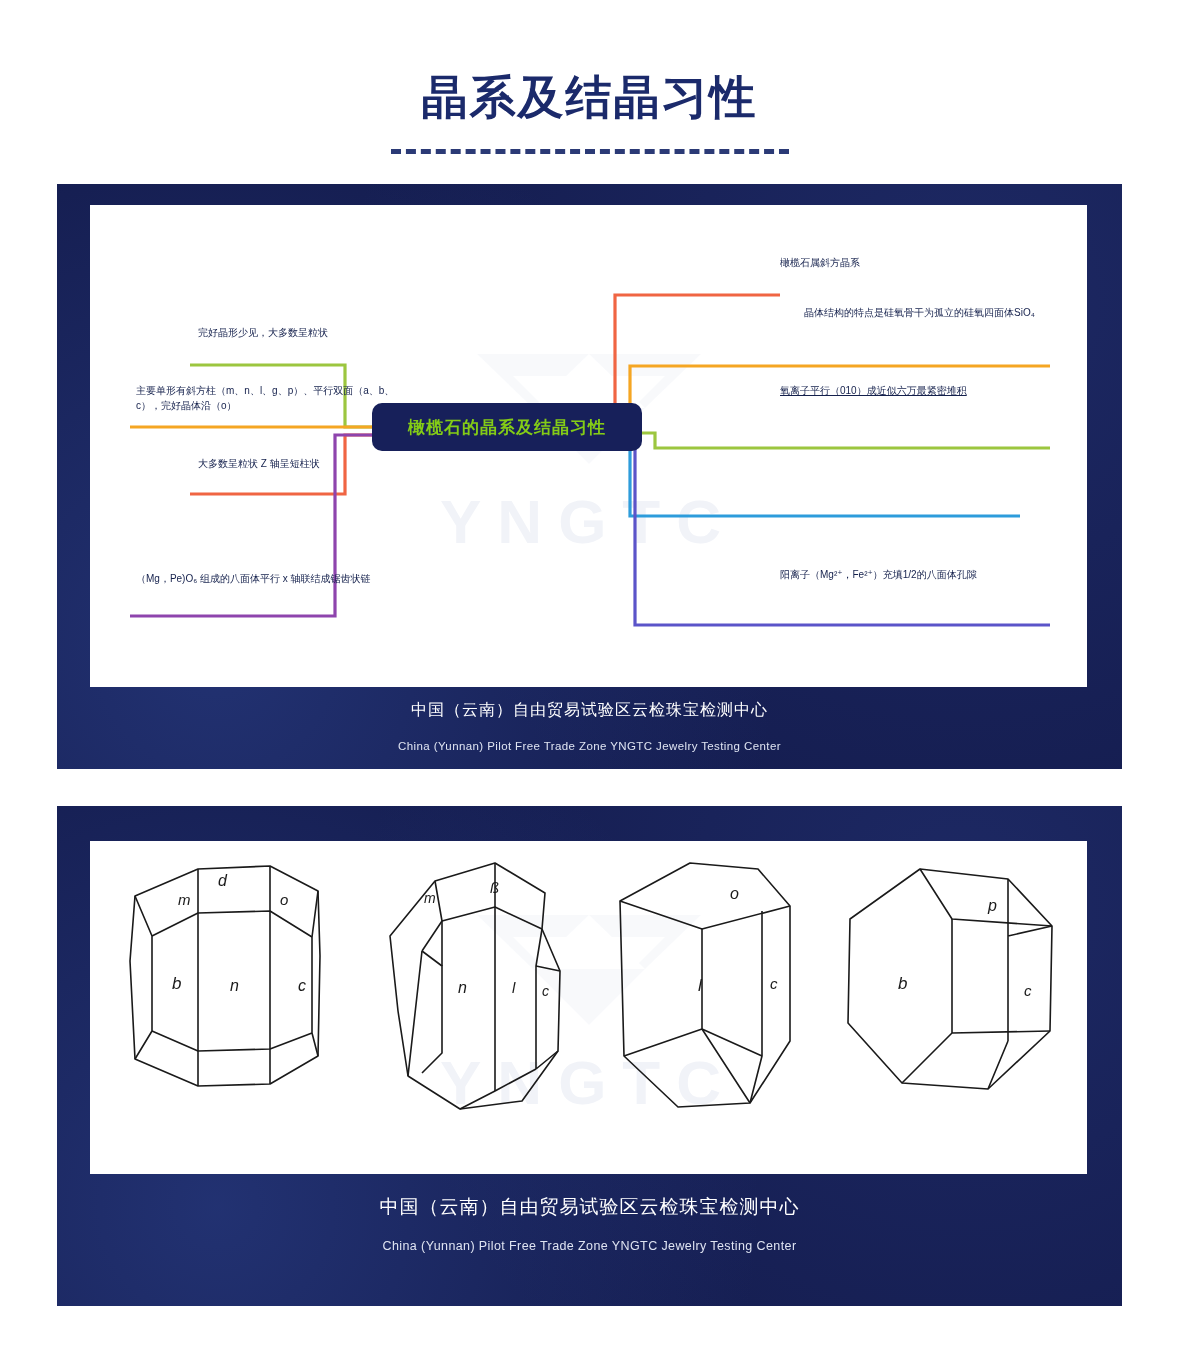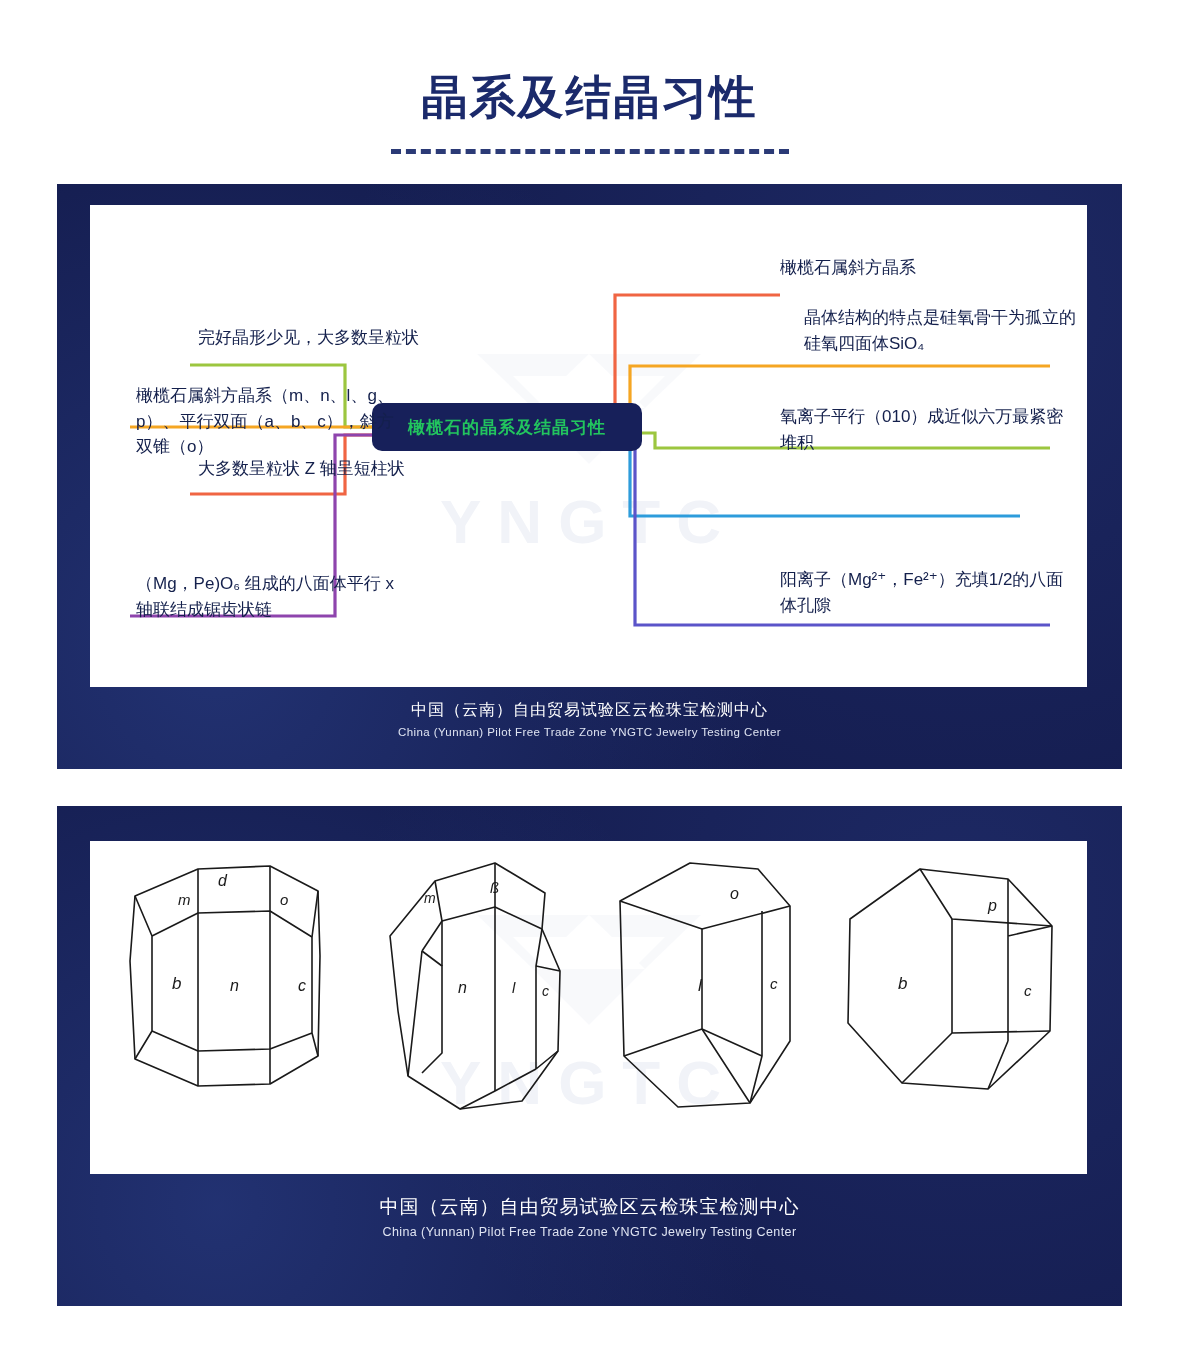--- a/index.html
+++ b/index.html
@@ -60,43 +60,43 @@
   }
 
   
   .mm{position:absolute;left:0;top:0;width:997px;height:482px;}
   .center-node{
     position:absolute;
     left:282px;top:198px;
     width:270px;height:48px;
     background:#17205a;
     border-radius:10px;
-    color:#22c55e;
+    color:#84cc16;
     font-size:17px;font-weight:bold;
     display:flex;align-items:center;justify-content:center;
     letter-spacing:1px;
   }
   .mm-label{
     position:absolute;
-    font-size:17px;
+    font-size:10px;
     color:#14204c;
     line-height:1.5;
     font-weight:500;
   }
 
   
   .card-footer{
     position:absolute;
     left:0;width:100%;
     text-align:center;color:#ffffff;
   }
   #footer1{top:516px;}
   #footer2{top:388px;}
   .footer-cn{font-size:16px;letter-spacing:1px;}
-  .footer-en{font-size:11.5px;letter-spacing:.4px;margin-top:5px;color:#dfe4f2;}
+  .footer-en{font-size:11.5px;letter-spacing:.4px;margin-top:19px;color:#dfe4f2;}
 
   
   .crystals{position:absolute;left:0;top:0;width:997px;height:333px;}
 </style>
 </head>
 <body>
 
 <div class="page-title">晶系及结晶习性</div>
 <div class="title-underline"></div>
 
@@ -124,27 +124,27 @@
       <path d="M552 222 L525 222 L525 90 L690 90" stroke="#f06543" stroke-width="3.2" fill="none"></path>
       <path d="M552 222 L540 222 L540 161 L960 161" stroke="#f5a623" stroke-width="3.2" fill="none"></path>
       <path d="M552 228 L565 228 L565 243 L960 243" stroke="#9cc63f" stroke-width="3.2" fill="none"></path>
       <path d="M552 230 L540 230 L540 311 L930 311" stroke="#2d9cdb" stroke-width="3.2" fill="none"></path>
       <path d="M552 230 L545 230 L545 420 L960 420" stroke="#5b54c9" stroke-width="3.2" fill="none"></path>
     </svg>
 
     <div class="center-node">橄榄石的晶系及结晶习性</div>
 
     <div class="mm-label" style="left:108px;top:120px;width:260px;">完好晶形少见，大多数呈粒状</div>
-    <div class="mm-label" style="left:46px;top:178px;width:265px;">橄榄石属斜方晶系（m、n、l、g、p）、平行双面（a、b、c），斜方双锥（o）</div>
+    <div class="mm-label" style="left:46px;top:178px;width:265px;">主要单形有斜方柱（m、n、l、g、p）、平行双面（a、b、c），完好晶体沿（o）</div>
     <div class="mm-label" style="left:108px;top:251px;width:260px;">大多数呈粒状 Z 轴呈短柱状</div>
     <div class="mm-label" style="left:46px;top:366px;width:270px;">（Mg，Pe)O₆ 组成的八面体平行 x 轴联结成锯齿状链</div>
 
     <div class="mm-label" style="left:690px;top:50px;width:280px;">橄榄石属斜方晶系</div>
     <div class="mm-label" style="left:690px;top:100px;width:285px;margin-left:24px;">晶体结构的特点是硅氧骨干为孤立的硅氧四面体SiO₄</div>
-    <div class="mm-label" style="left:690px;top:199px;width:285px;">氧离子平行（010）成近似六万最紧密堆积</div>
+    <div class="mm-label" style="left:690px;top:178px;width:285px;text-decoration:underline;">氧离子平行（010）成近似六万最紧密堆积</div>
     <div class="mm-label" style="left:690px;top:362px;width:285px;">阳离子（Mg²⁺，Fe²⁺）充填1/2的八面体孔隙</div>
 
   </div>
 
   <div class="card-footer" id="footer1">
     <div class="footer-cn">中国（云南）自由贸易试验区云检珠宝检测中心</div>
     <div class="footer-en">China (Yunnan) Pilot Free Trade Zone  YNGTC Jewelry Testing Center</div>
   </div>
 </div>
 

